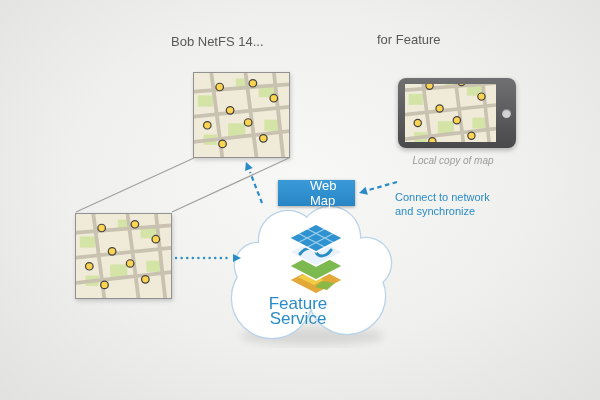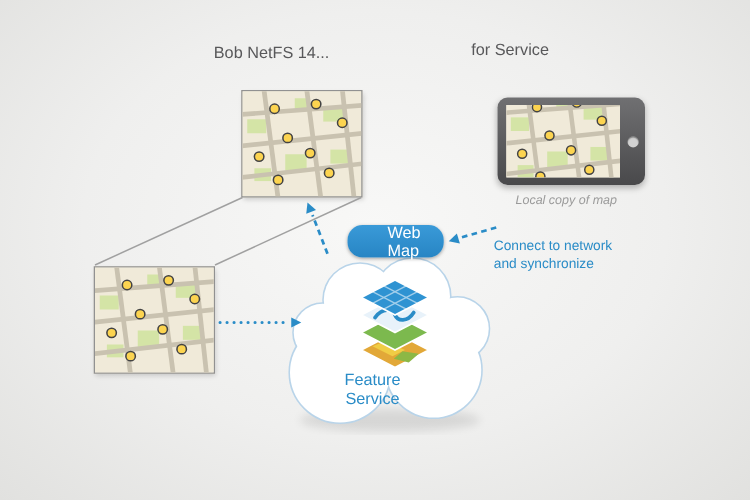--- a/index.html
+++ b/index.html
@@ -36,27 +36,27 @@
             border-radius:8px; background:linear-gradient(#707072,#49494b);
             box-shadow:0 2px 5px rgba(0,0,0,0.28); z-index:2; }
   .tablet-screen { position:absolute; left:7px; top:6px; width:91px; height:58px;
                    overflow:hidden; background:#f0ead9; }
   .tablet-camera { position:absolute; right:5px; top:30.5px; width:9px; height:9px;
                    border-radius:50%; background:#d2d2d2; box-shadow:inset 0 1px 1px rgba(0,0,0,.4); }
 
   .webmap-btn { position:absolute; left:278px; top:180px; width:77px; height:26px;
                 display:flex; align-items:center; justify-content:center;
                 background:linear-gradient(#3a9ad8,#2785c4); color:#ffffff;
-                font-size:13px; border-radius:12px; box-shadow:0 1px 3px rgba(0,0,0,0.35);
+                font-size:13px; border-radius:0; box-shadow:0 1px 3px rgba(0,0,0,0.35);
                 z-index:4;padding-left:32px; }
 
   .cloud-svg { position:absolute; left:215px; top:192px; width:190px; height:156px; z-index:2; }
 
   .fs-label { position:absolute; left:257px; top:296px; width:82px; text-align:center;
-              color:#2a8cc7; font-size:13px; line-height:15px; z-index:3; }
+              color:#2a8cc7; font-size:17px; line-height:15px; z-index:3; }
 
   .sync-note { position:absolute; left:395px; top:190px; width:115px;
                color:#2a8cc7; font-size:11px; line-height:14px; text-align:left; z-index:3; }
 </style>
 </head>
 <body>
 
 <div class="stage">
 
   <svg class="connectors" viewBox="0 0 600 400">
@@ -99,21 +99,21 @@
         <circle cx="84" cy="27" r="4" fill="#fcd450" stroke="#434343" stroke-width="1.3"></circle>
         <circle cx="38" cy="40" r="4" fill="#fcd450" stroke="#434343" stroke-width="1.3"></circle>
         <circle cx="14" cy="56" r="4" fill="#fcd450" stroke="#434343" stroke-width="1.3"></circle>
         <circle cx="57" cy="53" r="4" fill="#fcd450" stroke="#434343" stroke-width="1.3"></circle>
         <circle cx="30" cy="76" r="4" fill="#fcd450" stroke="#434343" stroke-width="1.3"></circle>
         <circle cx="73" cy="70" r="4" fill="#fcd450" stroke="#434343" stroke-width="1.3"></circle>
       </svg>
   </div>
 
   <div class="label collector-label">
-    <div>for Service</div>
+    <div>for Feature</div>
   </div>
   <div class="tablet">
     <div class="tablet-screen">
       <svg class="map-svg" viewBox="0 0 100 90" preserveAspectRatio="xMidYMid slice">
           <rect x="0" y="0" width="100" height="90" fill="#f0ead9"></rect>
           <rect x="4" y="24" width="16" height="12" fill="#d4e4a6"></rect>
           <rect x="68" y="14" width="18" height="12" fill="#d4e4a6"></rect>
           <rect x="36" y="54" width="18" height="14" fill="#d4e4a6"></rect>
           <rect x="74" y="50" width="16" height="12" fill="#d4e4a6"></rect>
           <rect x="10" y="66" width="14" height="11" fill="#d4e4a6"></rect>

